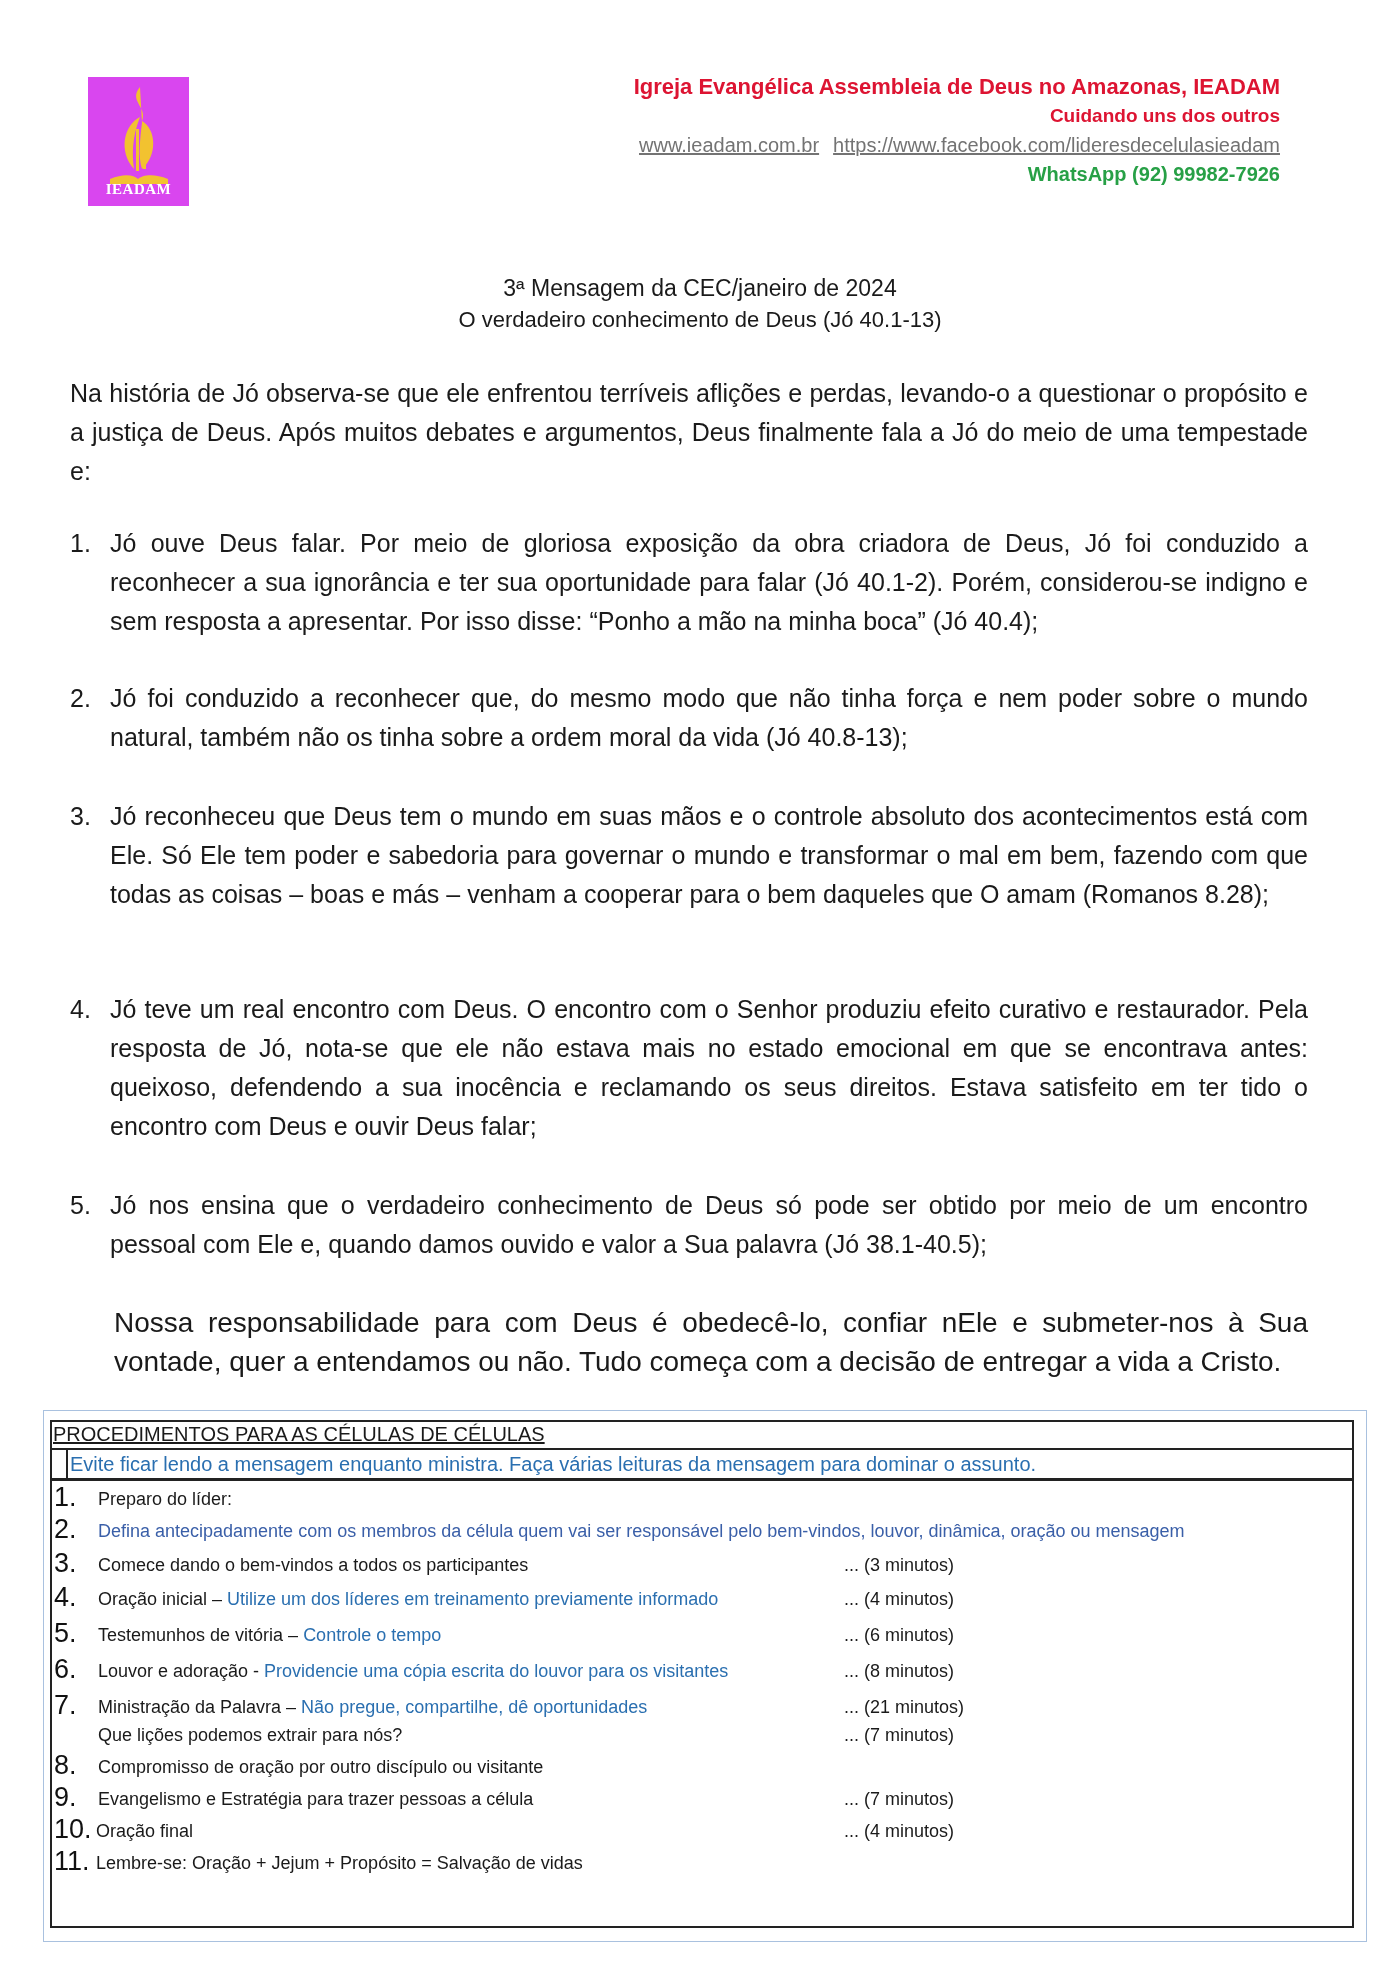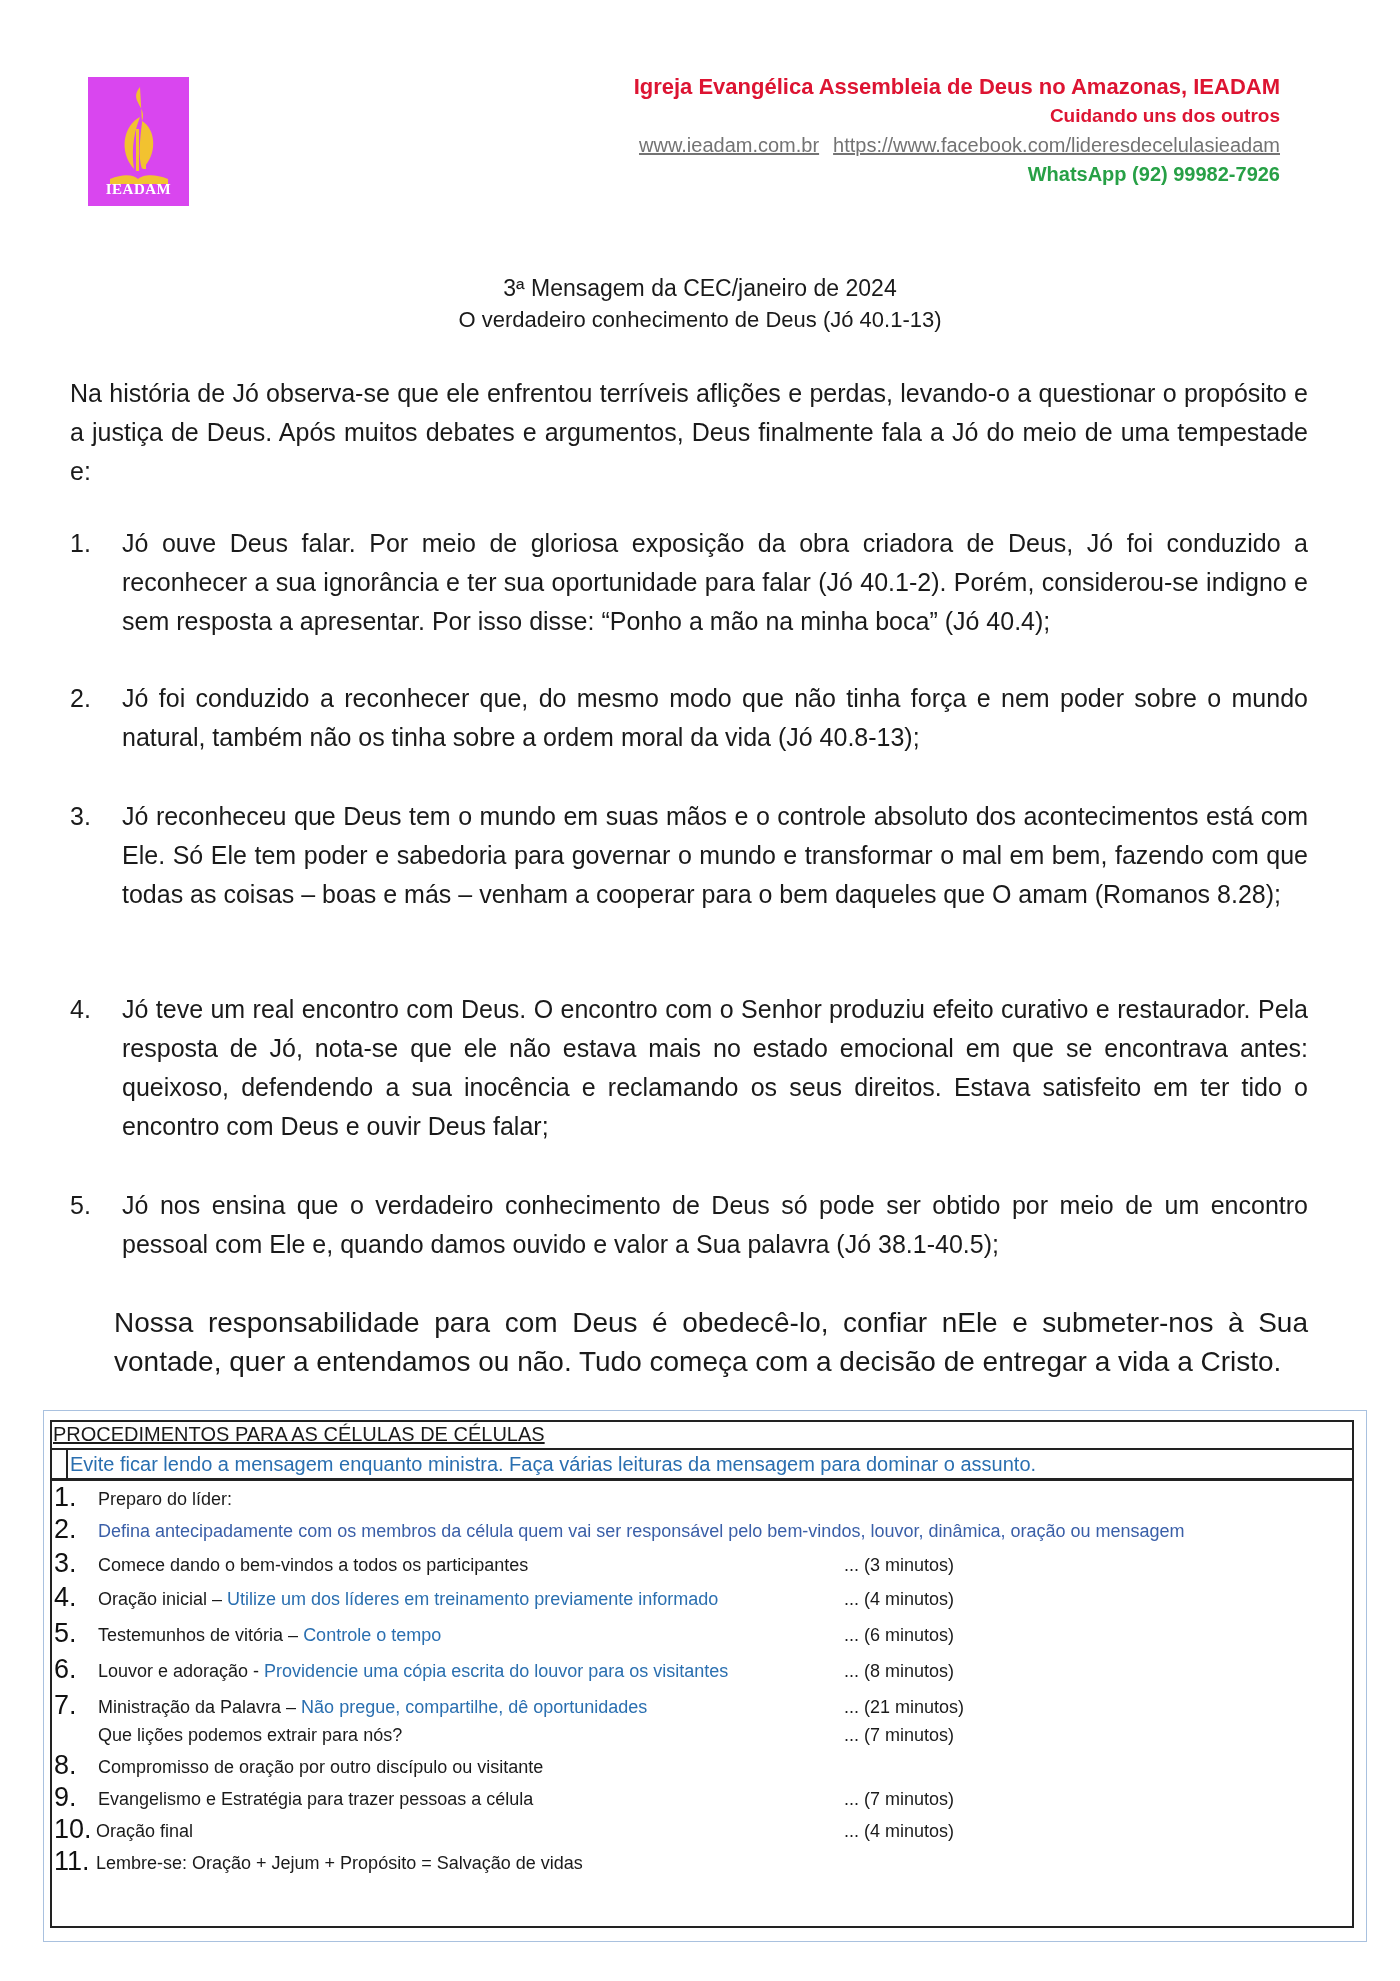--- a/index.html
+++ b/index.html
@@ -25,21 +25,21 @@
 
   .title-block { position: absolute; left: 0; width: 1400px; top: 272px; text-align: center; }
   .title { font-size: 23px; line-height: 32px; }
   .subtitle { font-size: 22px; line-height: 32px; }
 
   
   .body-text { position: absolute; left: 70px; width: 1238px; font-size: 25px; line-height: 39px; text-align: justify; }
   .intro { top: 374px; }
   .item { position: absolute; left: 70px; width: 1238px; font-size: 25px; line-height: 39px; }
   .item .num { position: absolute; left: 0; top: 0; width: 44px; }
-  .item .txt { margin-left: 52px; text-align: justify; text-align-last: left; }
+  .item .txt { margin-left: 40px; text-align: justify; text-align-last: left; }
   .item1 { top: 524px; }
   .item2 { top: 679px; }
   .item3 { top: 797px; }
   .item4 { top: 990px; }
   .item5 { top: 1186px; }
   .closing { position: absolute; left: 114px; width: 1194px; top: 1303px; font-size: 28px; line-height: 39px; text-align: justify; text-align-last: left; }
 
   
   .proc-outer { position: absolute; left: 43px; top: 1410px; width: 1322px; height: 530px;
                 border: 1px solid #a9c1df; }

